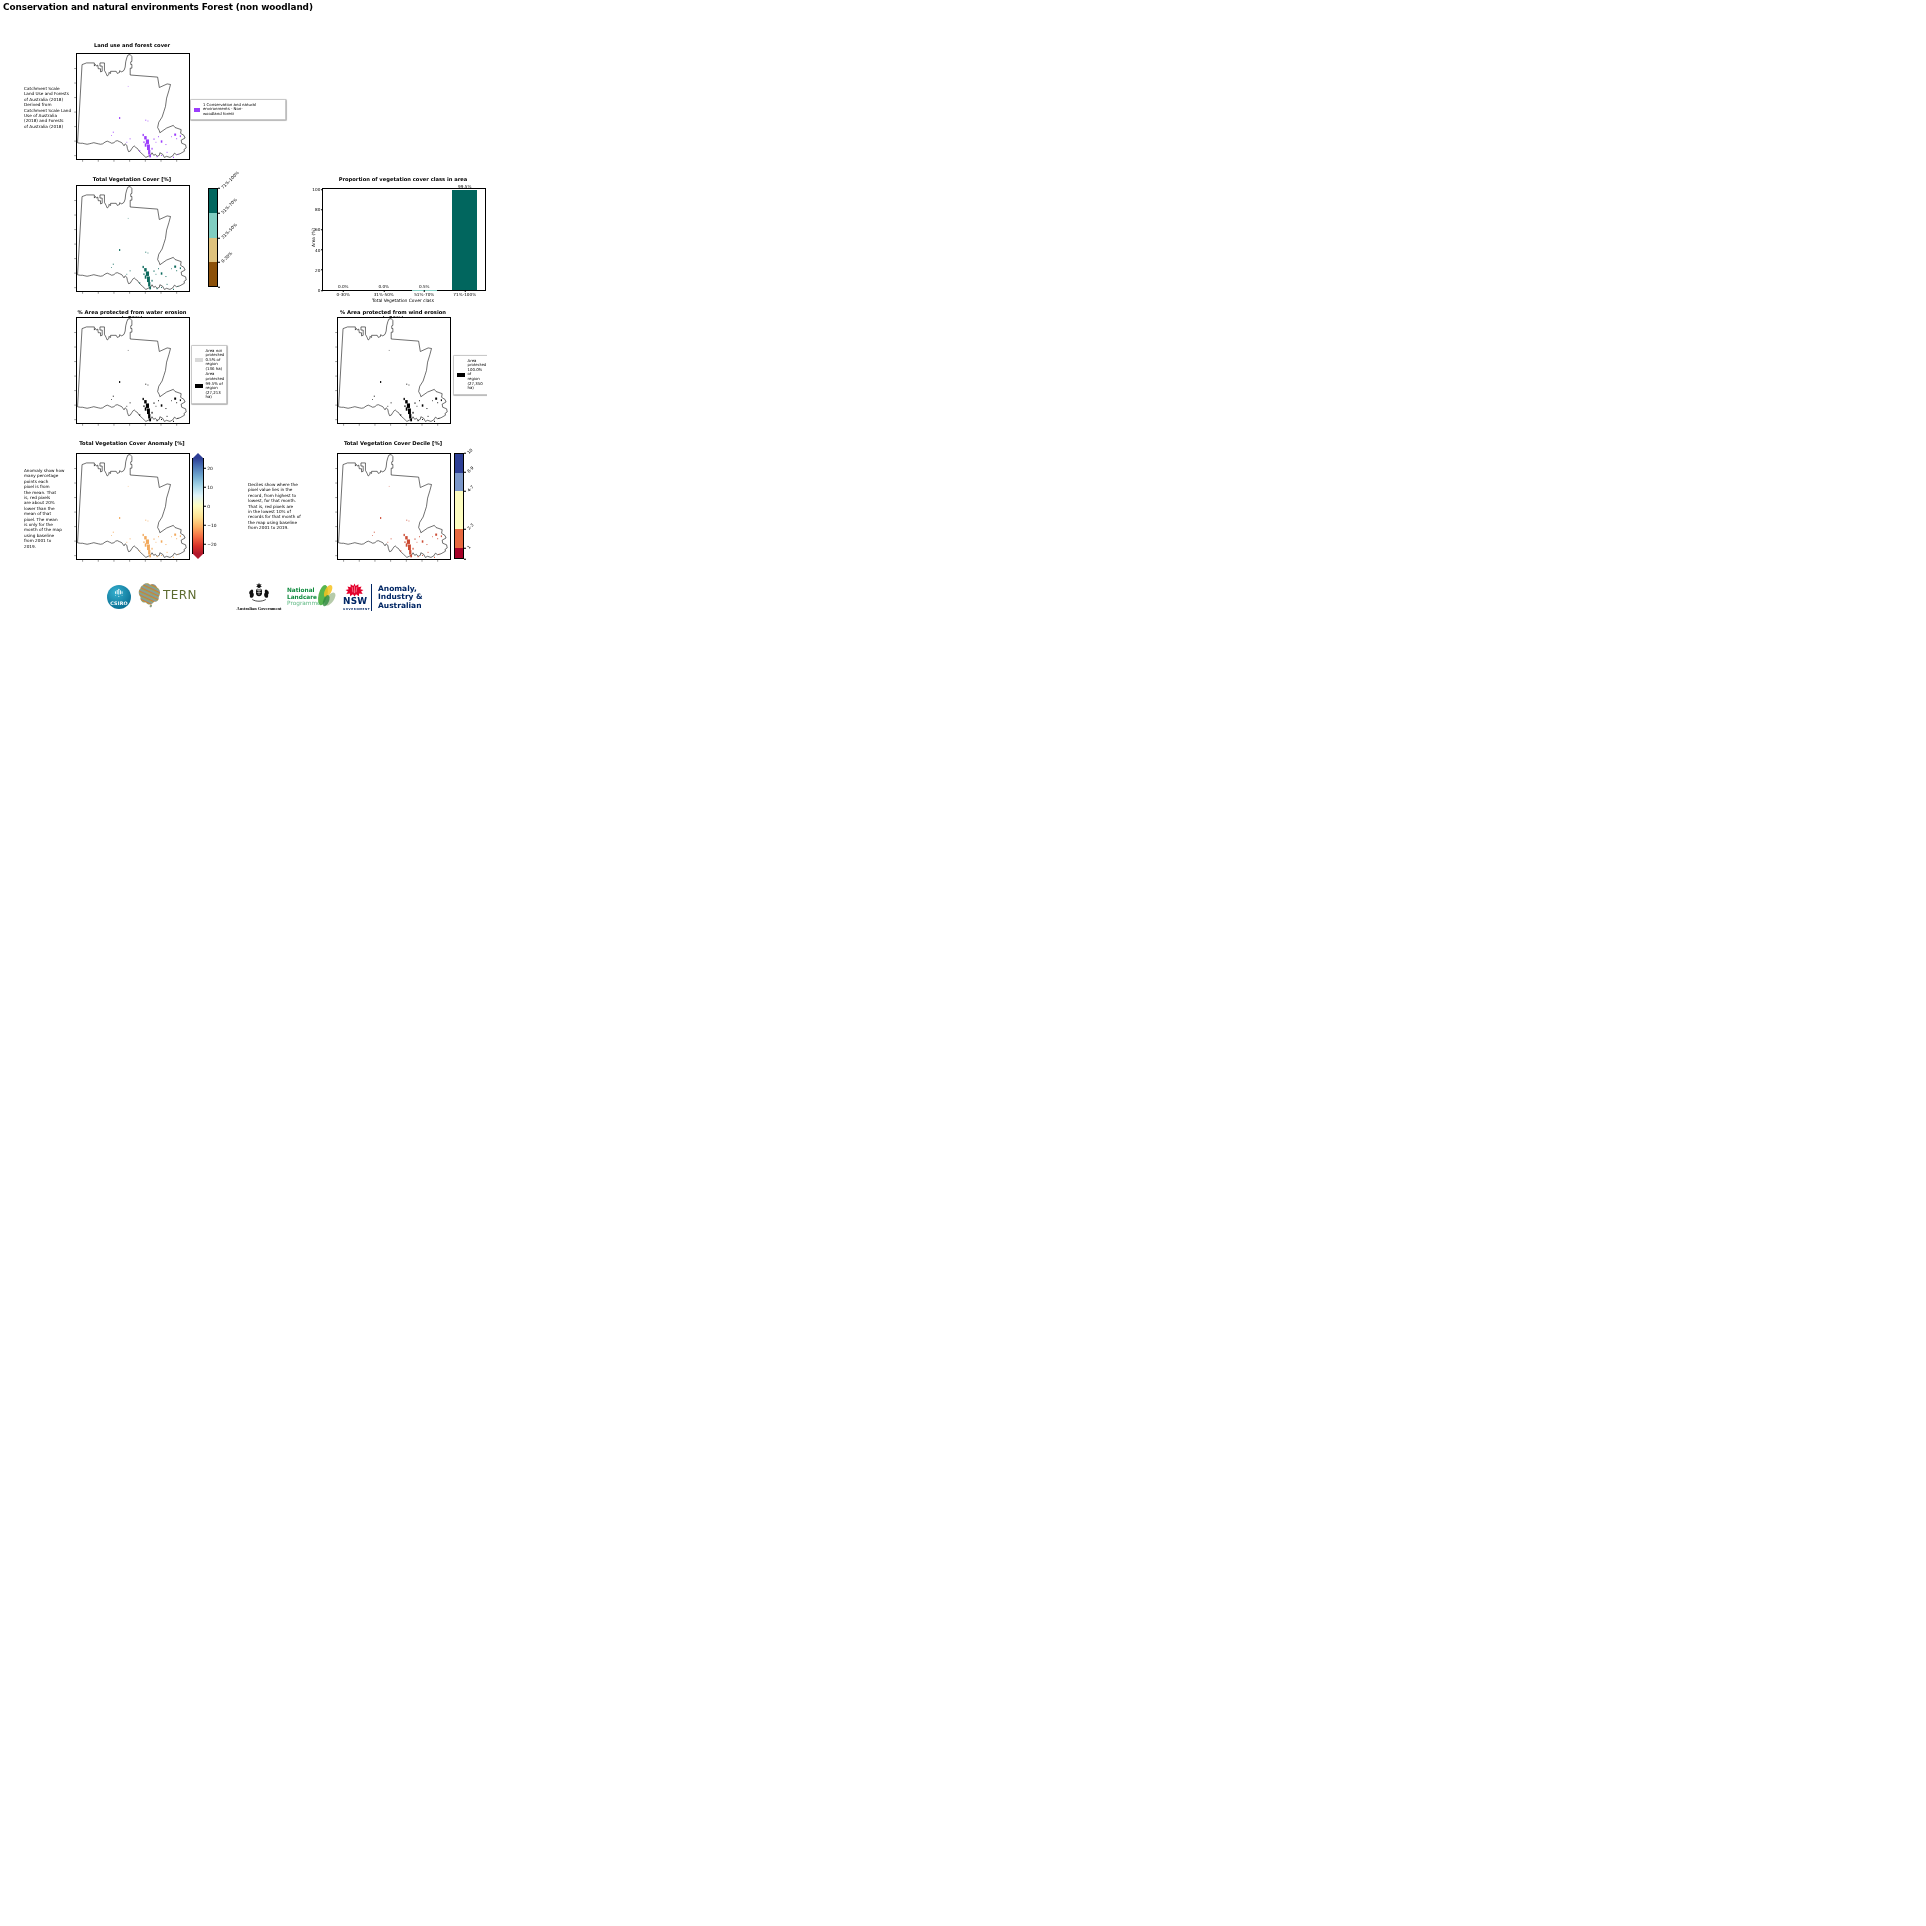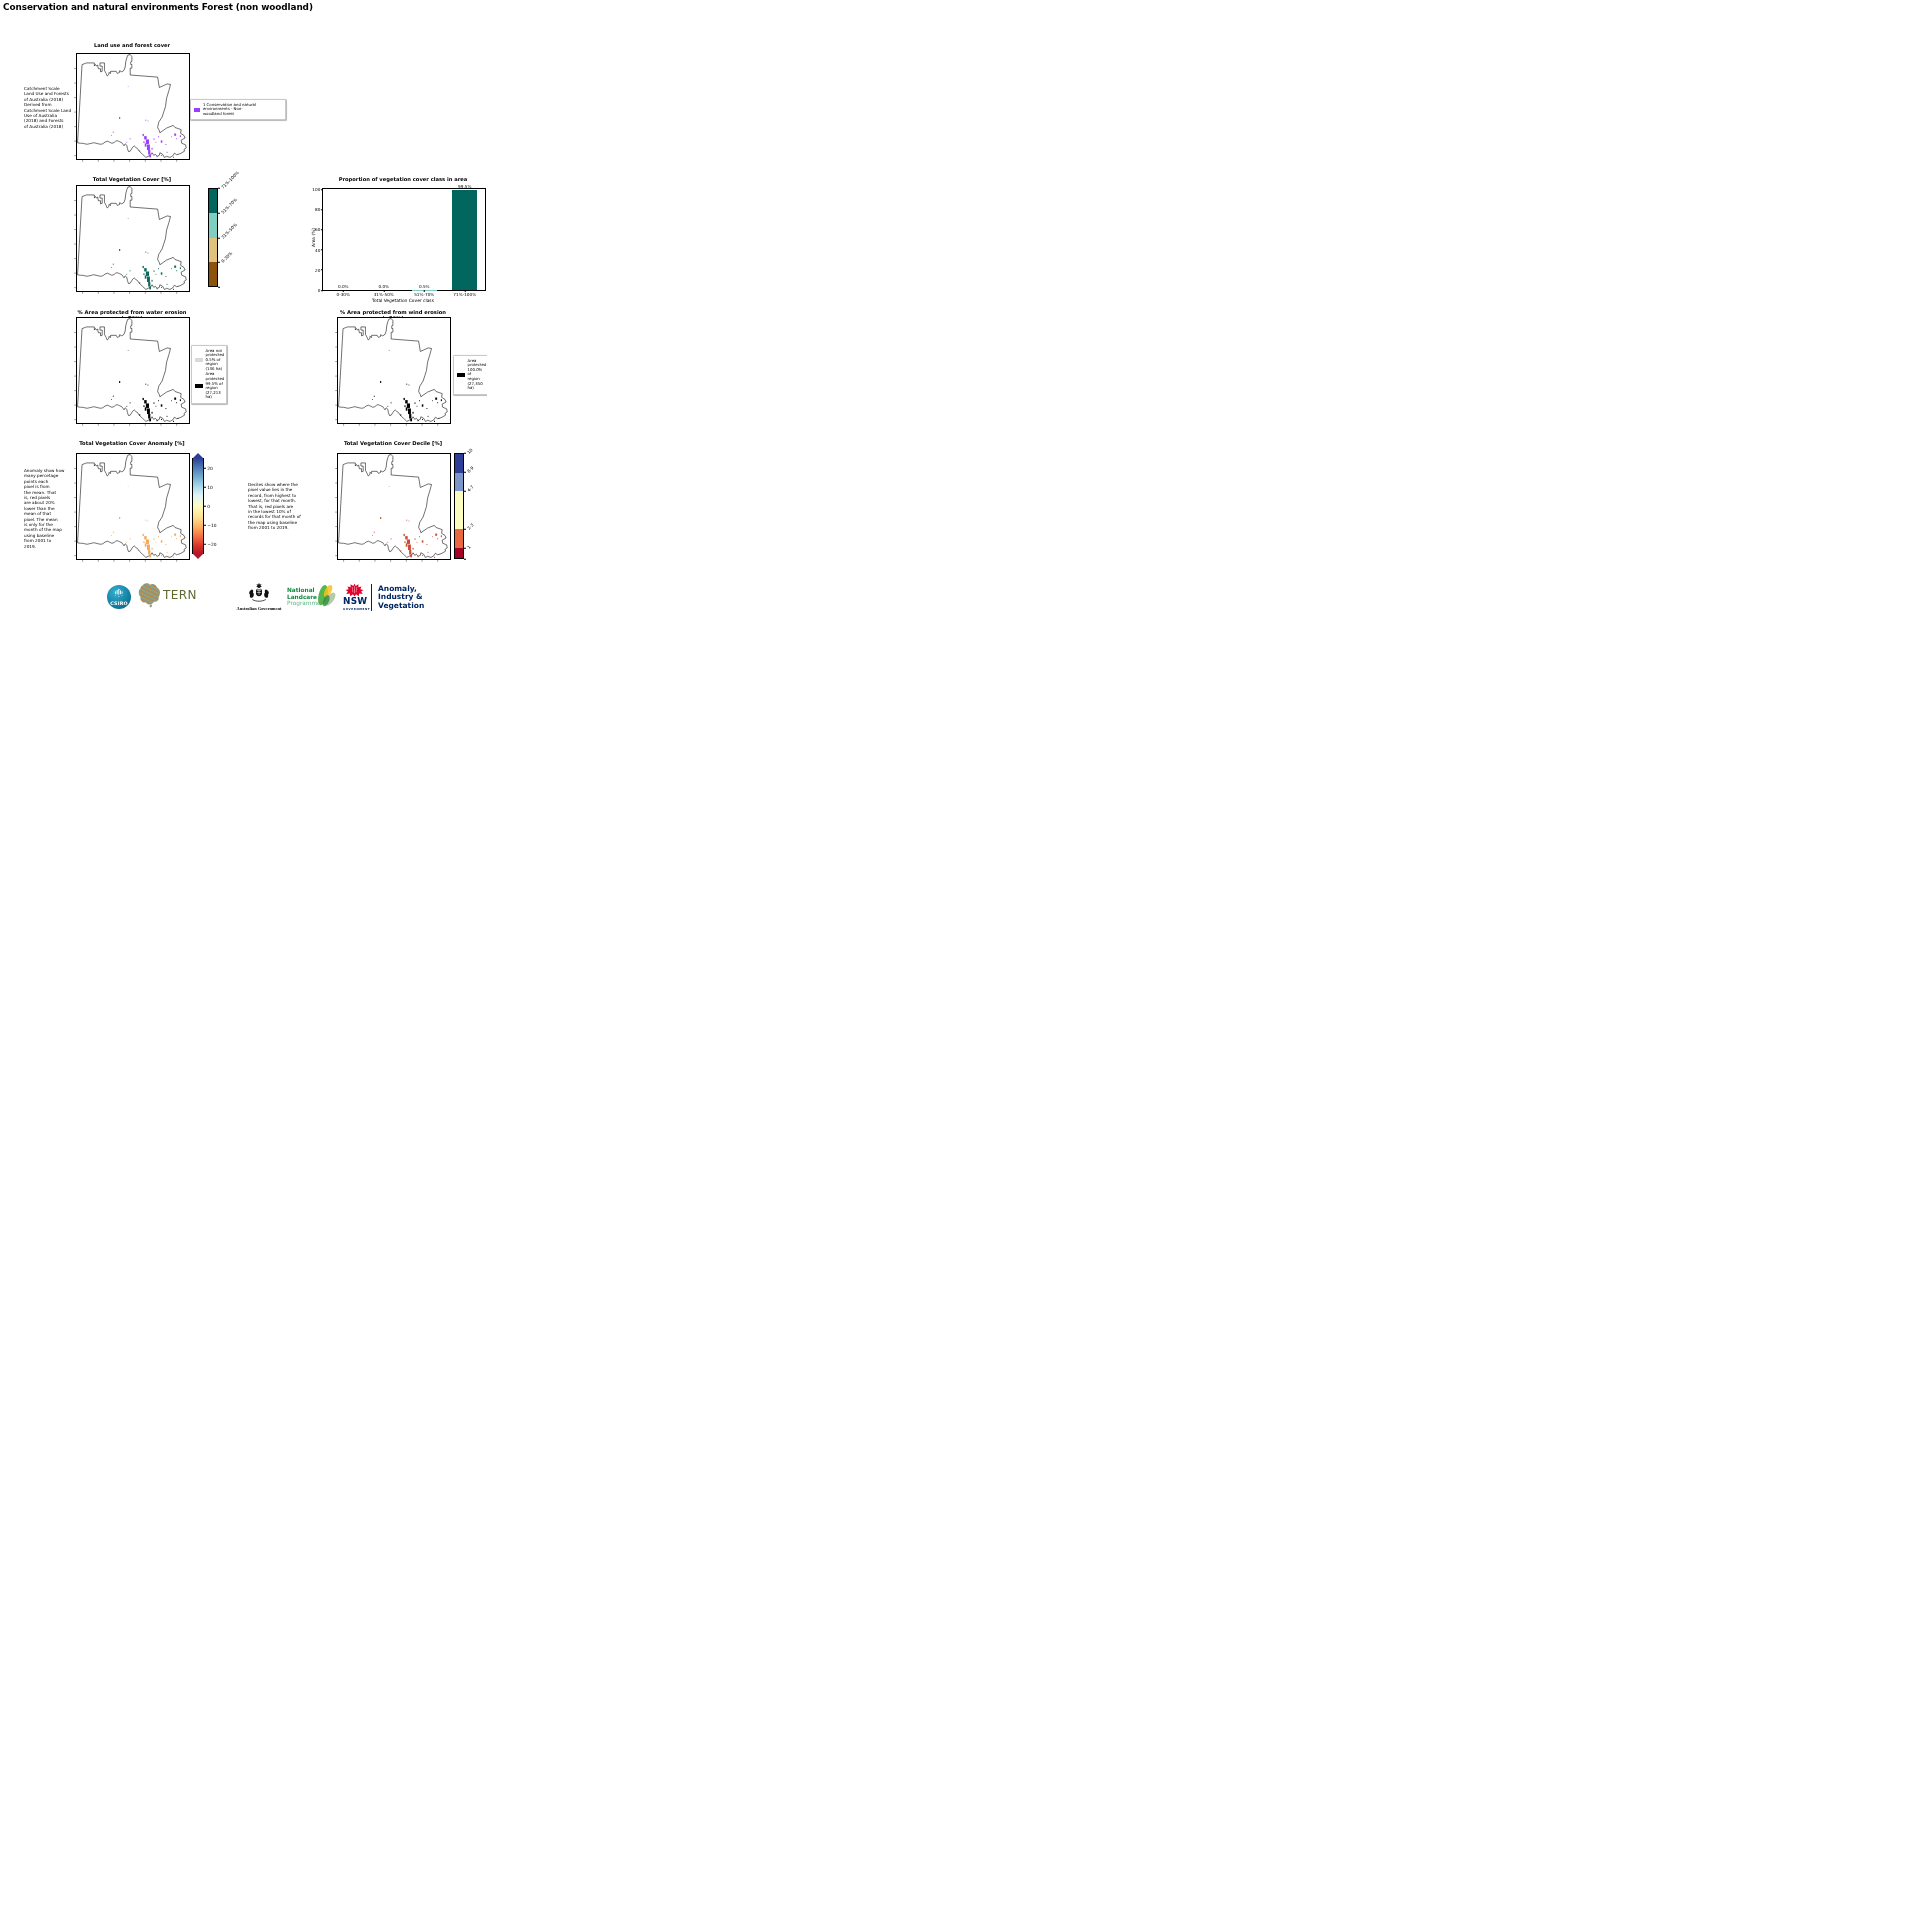--- a/index.html
+++ b/index.html
@@ -366,15 +366,15 @@
     </g>
 </svg>
 <div class="abs nsw-text" style="left:343px;top:597px;">NSW</div>
 <div class="abs nsw-gov" style="left:343px;top:607px;">GOVERNMENT</div>
 
 <div class="abs vdivider" style="left:371px;top:584px;height:27px;"></div>
 
 <div class="abs" style="left:378px;top:585px;">
   <div class="planning-line">Anomaly,</div>
   <div class="planning-line">Industry &amp;</div>
-  <div class="planning-line">Vegetation</div>
+  <div class="planning-line">Australian</div>
 </div>
 
 
 </body></html>

